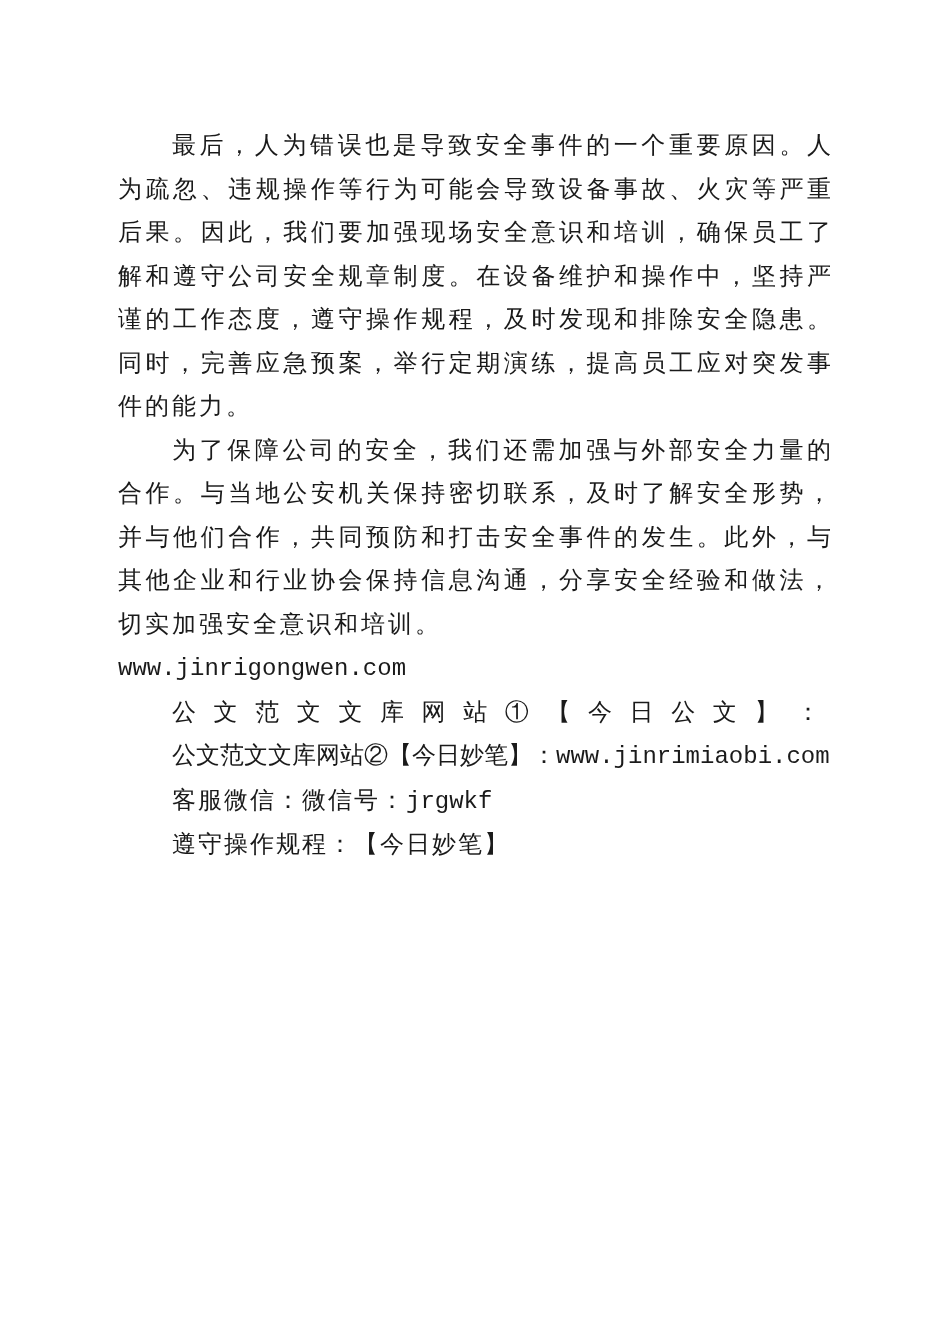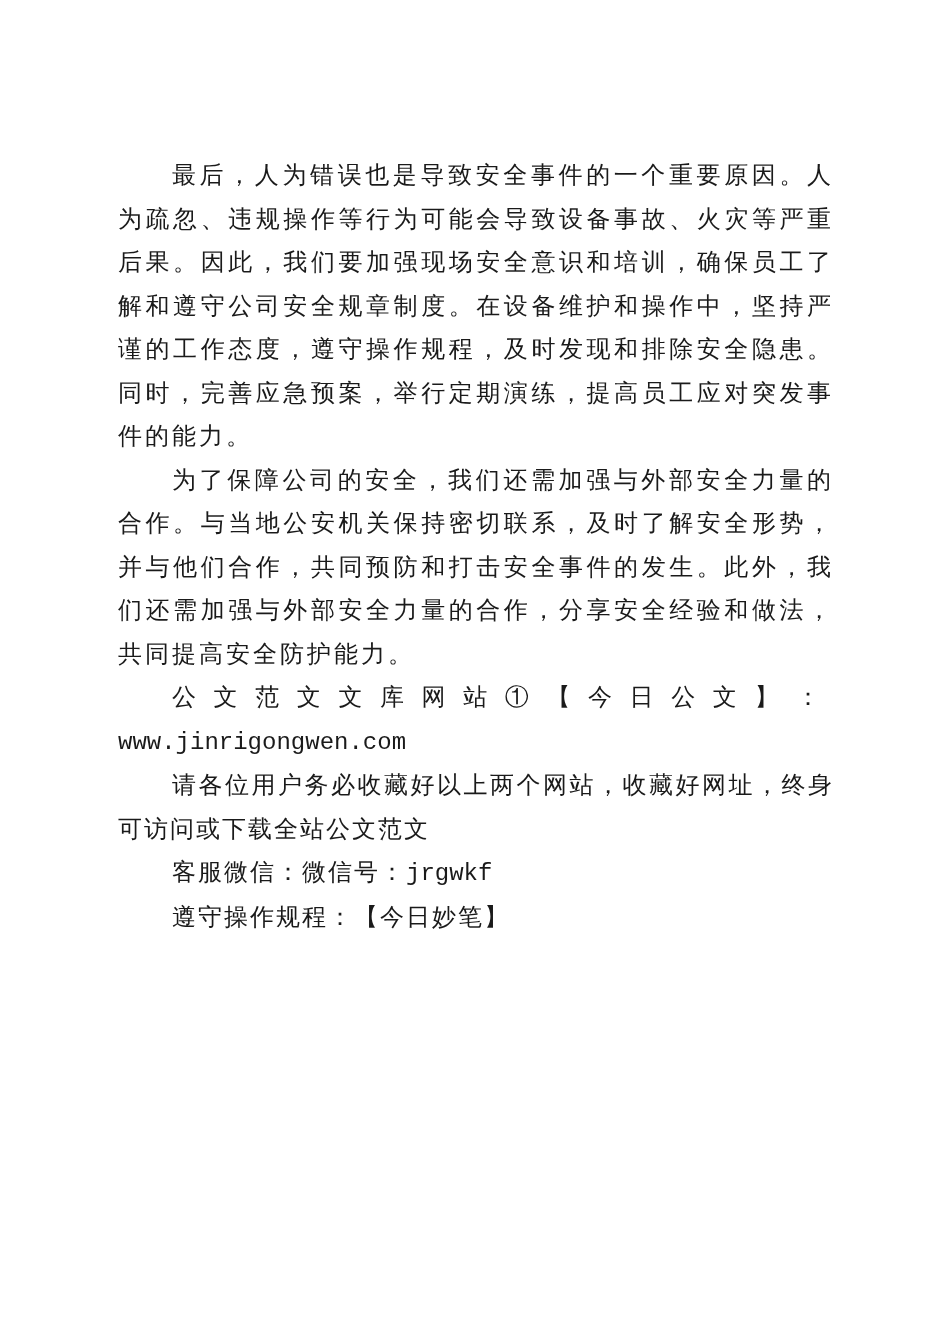--- a/index.html
+++ b/index.html
@@ -11,21 +11,21 @@
       width: 950px;
       height: 1344px;
       position: relative;
       overflow: hidden;
       font-family: "DejaVu Serif", "Liberation Serif", serif;
       color: #1a1a1a;
     }
     .page {
       position: absolute;
       left: 118px;
-      top: 154px;
+      top: 124px;
       width: 716px;
     }
     .para {
       margin: 0;
       font-size: 24px;
       line-height: 43.5px;
       text-align: justify;
       text-justify: inter-character;
       letter-spacing: 3px;
     }
@@ -43,28 +43,30 @@
       letter-spacing: 2px;
     }
   </style>
 </head>
 <body>
 
 <div class="page">
 
   <p class="para indent">最后，人为错误也是导致安全事件的一个重要原因。人为疏忽、违规操作等行为可能会导致设备事故、火灾等严重后果。因此，我们要加强现场安全意识和培训，确保员工了解和遵守公司安全规章制度。在设备维护和操作中，坚持严谨的工作态度，遵守操作规程，及时发现和排除安全隐患。同时，完善应急预案，举行定期演练，提高员工应对突发事件的能力。</p>
 
-  <p class="para indent">为了保障公司的安全，我们还需加强与外部安全力量的合作。与当地公安机关保持密切联系，及时了解安全形势，并与他们合作，共同预防和打击安全事件的发生。此外，我们还需加强与外部安全力量的合作，分享安全经验和做法，共同提高安全防护能力。</p>
+  <p class="para indent">为了保障公司的安全，我们还需加强与外部安全力量的合作。与当地公安机关保持密切联系，及时了解安全形势，并与他们合作，共同预防和打击安全事件的发生。此外，与其他企业和行业协会保持信息沟通，分享安全经验和做法，切实加强安全意识和培训。</p>
 
 
   <div class="footer-block">
-    <p class="para indent spread" style="letter-spacing:14px;">公文范文文库网站①【今日公文】：</p>
     <p class="para">
       <span class="mono">www.jinrigongwen.com</span>
     </p>
-    <p class="para indent">请各位用户务必收藏好以上两个网站，收藏好网址，终身可访问或下载全站公文范文</p>
+    <p class="para indent spread" style="letter-spacing:14px;">公文范文文库网站①【今日公文】：</p>
+    <p class="para indent" style="letter-spacing:0;">
+      <span>公文范文文库网站②【今日妙笔】：</span><span class="mono">www.jinrimiaobi.com</span>
+    </p>
     <p class="para indent">
       <span>客服微信：微信号：</span><span class="mono">jrgwkf</span>
     </p>
     <p class="para indent">遵守操作规程：【今日妙笔】</p>
   </div>
 
 </div>
 
 </body></html>

